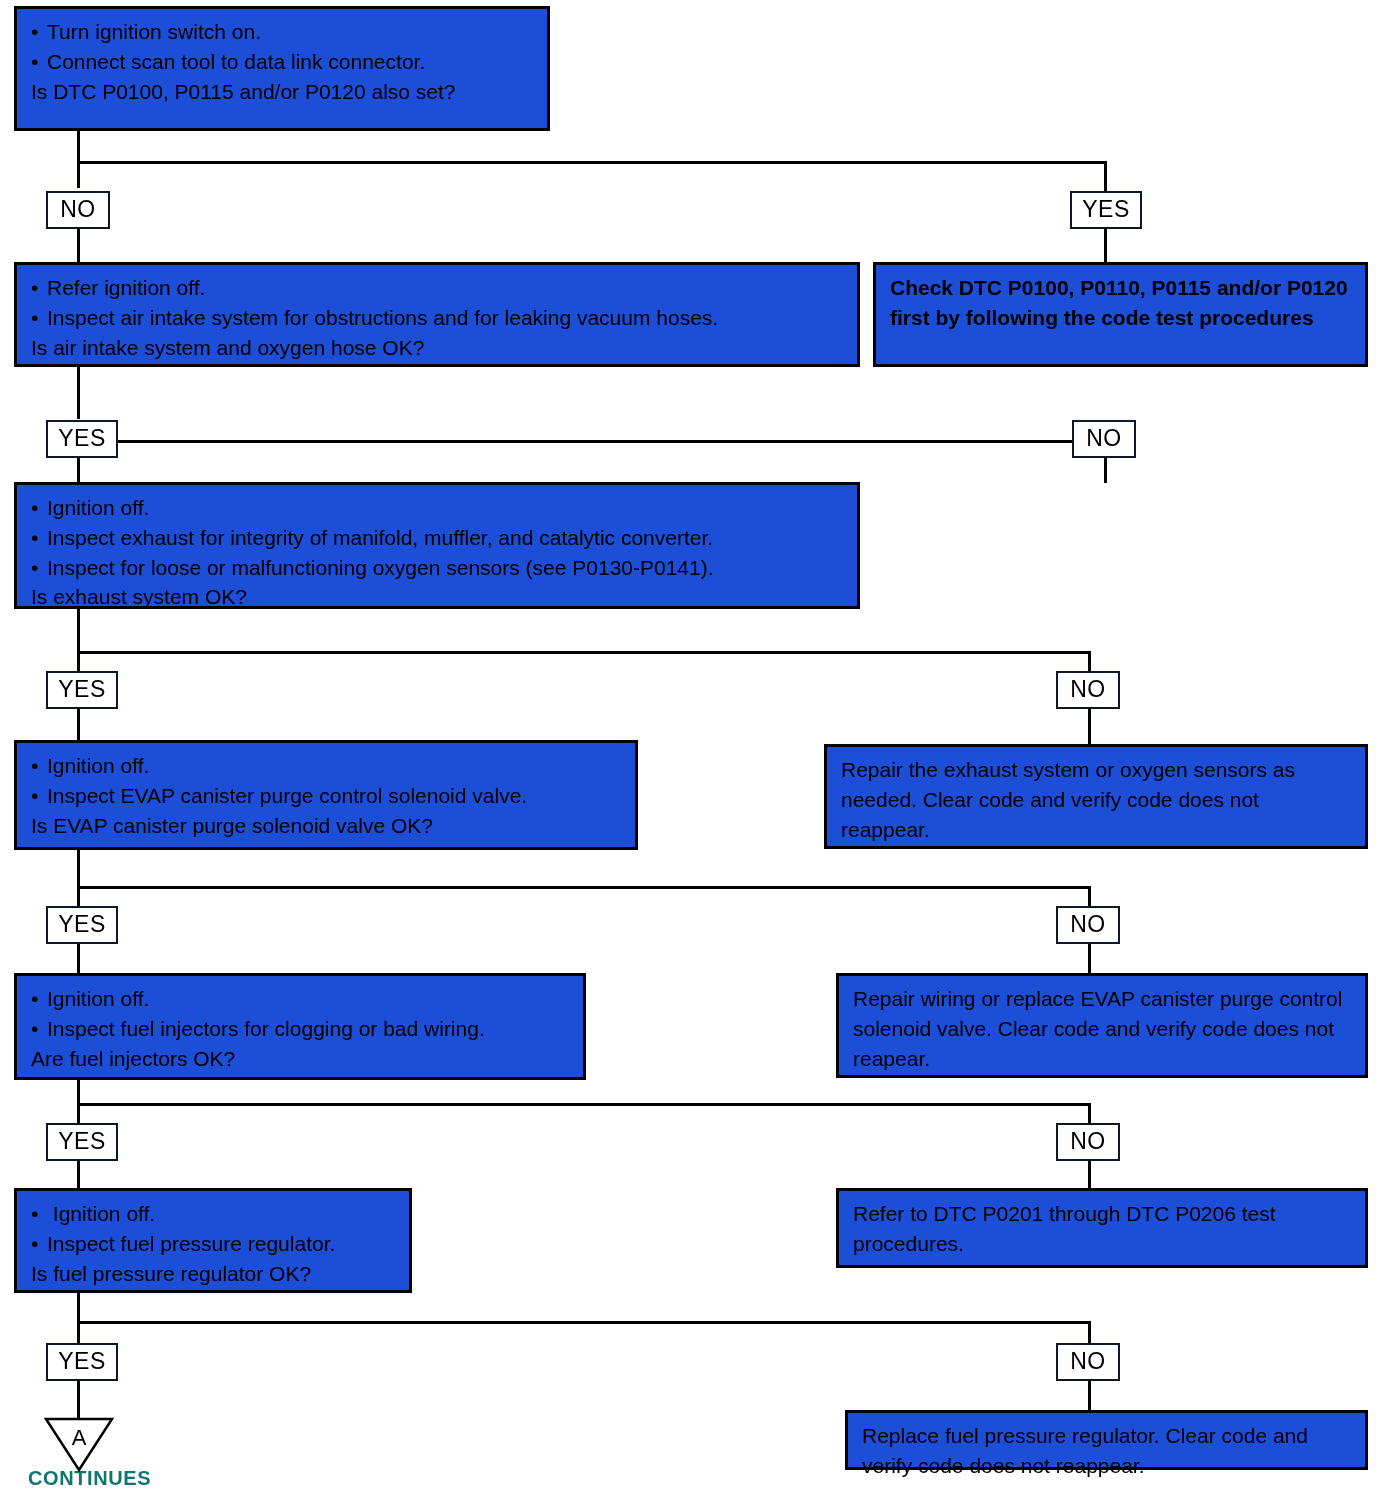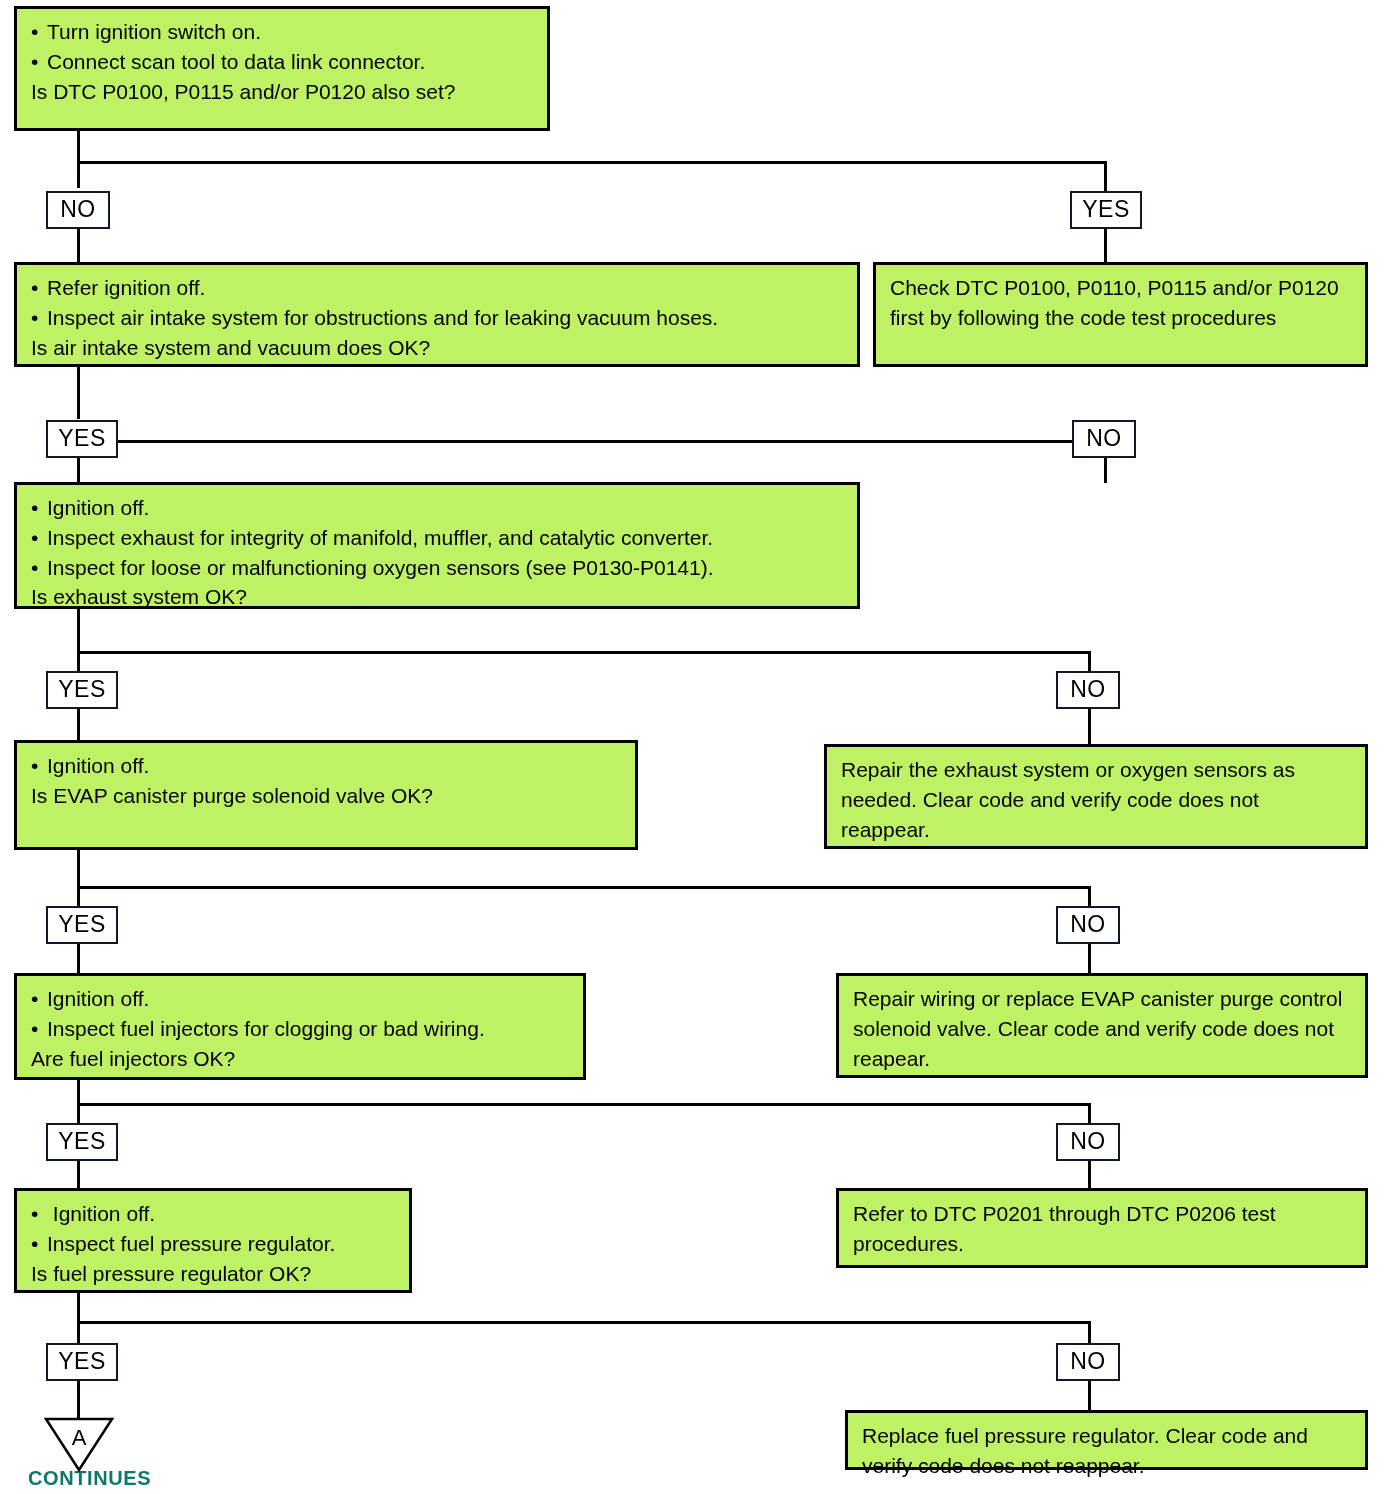--- a/index.html
+++ b/index.html
@@ -13,21 +13,21 @@
     height: 1494px;
     background: #ffffff;
     font-family: "Liberation Sans", sans-serif;
     color: #000000;
     overflow: hidden;
   }
   .box {
     position: absolute;
     box-sizing: border-box;
     border: 3px solid #000;
-    background: #bef264;
+    background: #1d4ed8;
     padding: 8px 12px 8px 14px;
     line-height: 1.42;
     font-size: 21px;
     color: #000;
   }
   .box .line {
     white-space: nowrap;
     display: block;
   }
   .box.wrap .line {
@@ -100,28 +100,28 @@
 
   <div class="hline" style="left:77px; top:161px; width:1030px;"></div>
   <div class="vline" style="left:1104px; top:161px; height:33px;"></div>
 
   <div class="label" style="left:46px; top:191px; width:64px;">NO</div>
   <div class="label" style="left:1070px; top:191px; width:72px;">YES</div>
 
   <div class="vline" style="left:77px; top:226px; height:37px;"></div>
   <div class="vline" style="left:1104px; top:226px; height:37px;"></div>
 
-  <div class="box wrap" style="left:873px; top:262px; width:495px; height:105px;">
+  <div class="box wrap" style="left:873px; top:262px; width:495px; height:105px;font-weight:bold;">
     <span class="line">Check DTC P0100, P0110, P0115 and/or P0120 first by following the code test procedures</span>
   </div>
 
   <div class="box" style="left:14px; top:262px; width:846px; height:105px;">
     <span class="line bullet">Refer ignition off.</span>
     <span class="line bullet">Inspect air intake system for obstructions and for leaking vacuum hoses.</span>
-    <span class="line plain">Is air intake system and vacuum does OK?</span>
+    <span class="line plain">Is air intake system and oxygen hose OK?</span>
   </div>
 
   <div class="vline" style="left:77px; top:367px; height:52px;"></div>
   <div class="hline" style="left:77px; top:440px; width:1030px;"></div>
   <div class="vline" style="left:1104px; top:440px; height:23px;"></div>
 
   <div class="label" style="left:46px; top:420px; width:72px;">YES</div>
   <div class="label" style="left:1072px; top:420px; width:64px;">NO</div>
 
   <div class="vline" style="left:77px; top:455px; height:28px;"></div>
@@ -144,20 +144,21 @@
 
   <div class="vline" style="left:77px; top:706px; height:34px;"></div>
   <div class="vline" style="left:1088px; top:706px; height:39px;"></div>
 
   <div class="box wrap" style="left:824px; top:744px; width:544px; height:105px;">
     <span class="line">Repair the exhaust system or oxygen sensors as needed. Clear code and verify code does not reappear.</span>
   </div>
 
   <div class="box" style="left:14px; top:740px; width:624px; height:110px;">
     <span class="line bullet">Ignition off.</span>
+    <span class="line bullet">Inspect EVAP canister purge control solenoid valve.</span>
     <span class="line plain">Is EVAP canister purge solenoid valve OK?</span>
   </div>
 
   <div class="vline" style="left:77px; top:850px; height:62px;"></div>
   <div class="hline" style="left:77px; top:886px; width:1014px;"></div>
   <div class="vline" style="left:1088px; top:886px; height:21px;"></div>
 
   <div class="label" style="left:46px; top:906px; width:72px;">YES</div>
   <div class="label" style="left:1056px; top:906px; width:64px;">NO</div>
 

